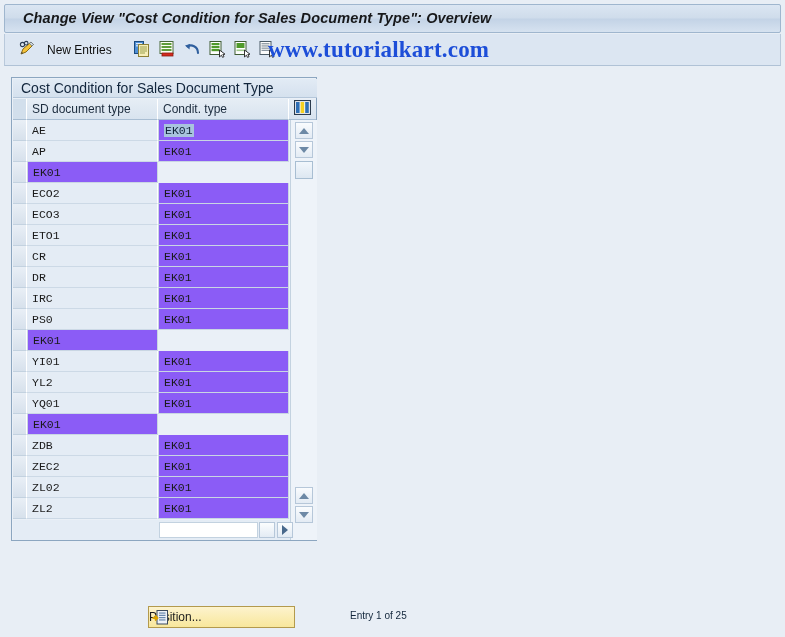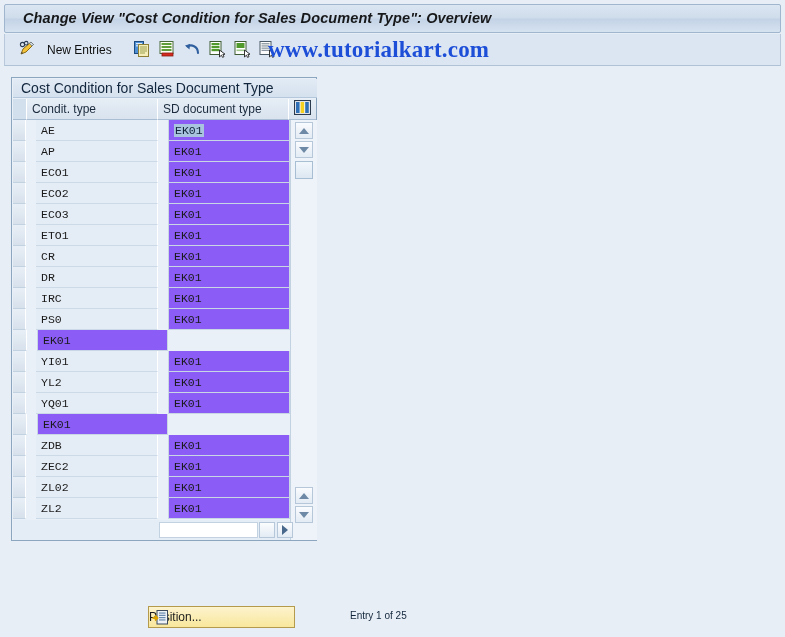--- a/index.html
+++ b/index.html
@@ -160,21 +160,20 @@
 
   
   .rows {
     position: absolute;
     left: 0; top: 21px;
     width: 277px;
   }
   .row {
     height: 21px;
     display: flex;
-    gap: 10px;
   }
   .r-sel {
     width: 14px;
     background: linear-gradient(to bottom,#e9eff6 0%,#d7e1ec 100%);
     border-right: 1px solid #ffffff;
     border-bottom: 1px solid #c3d2e0;
     box-sizing: border-box;
   }
   .cell {
     height: 21px;
@@ -426,22 +425,22 @@
 <div class="watermark">www.tutorialkart.com</div>
 
 <div class="panel">
 
   <div class="panel-caption">Cost Condition for Sales Document Type</div>
 
   <div class="grid">
 
     <div class="hrow">
       <div class="h-sel"></div>
+      <div class="hcell c1">SD document type</div>
       <div class="hcell c2">Condit. type</div>
-      <div class="hcell c1">SD document type</div>
       <div class="h-cfg">
         <span>
           <svg width="17" height="15" viewBox="0 0 17 15">
             <rect x="0.5" y="0.5" width="16" height="14" fill="#f3f6fa" stroke="#2b3b4d" stroke-width="1.2"></rect>
             <rect x="2" y="2" width="3.6" height="11" fill="#2f6fb5"></rect>
             <rect x="6.6" y="2" width="3.6" height="11" fill="#f5d020"></rect>
             <rect x="11.2" y="2" width="3.6" height="11" fill="#2f6fb5"></rect>
           </svg>
         </span>
       </div>
@@ -457,21 +456,20 @@
         </div>
         <div class="row">
           <div class="r-sel"></div>
           <div class="cell c1">AP</div>
           <div class="cell c2">
             <span class="val">EK01</span>
           </div>
         </div>
         <div class="row">
           <div class="r-sel"></div>
-          <div class="cell c1">ECO1</div>
           <div class="cell c2">
             <span class="val">EK01</span>
           </div>
         </div>
         <div class="row">
           <div class="r-sel"></div>
           <div class="cell c1">ECO2</div>
           <div class="cell c2">
             <span class="val">EK01</span>
           </div>

